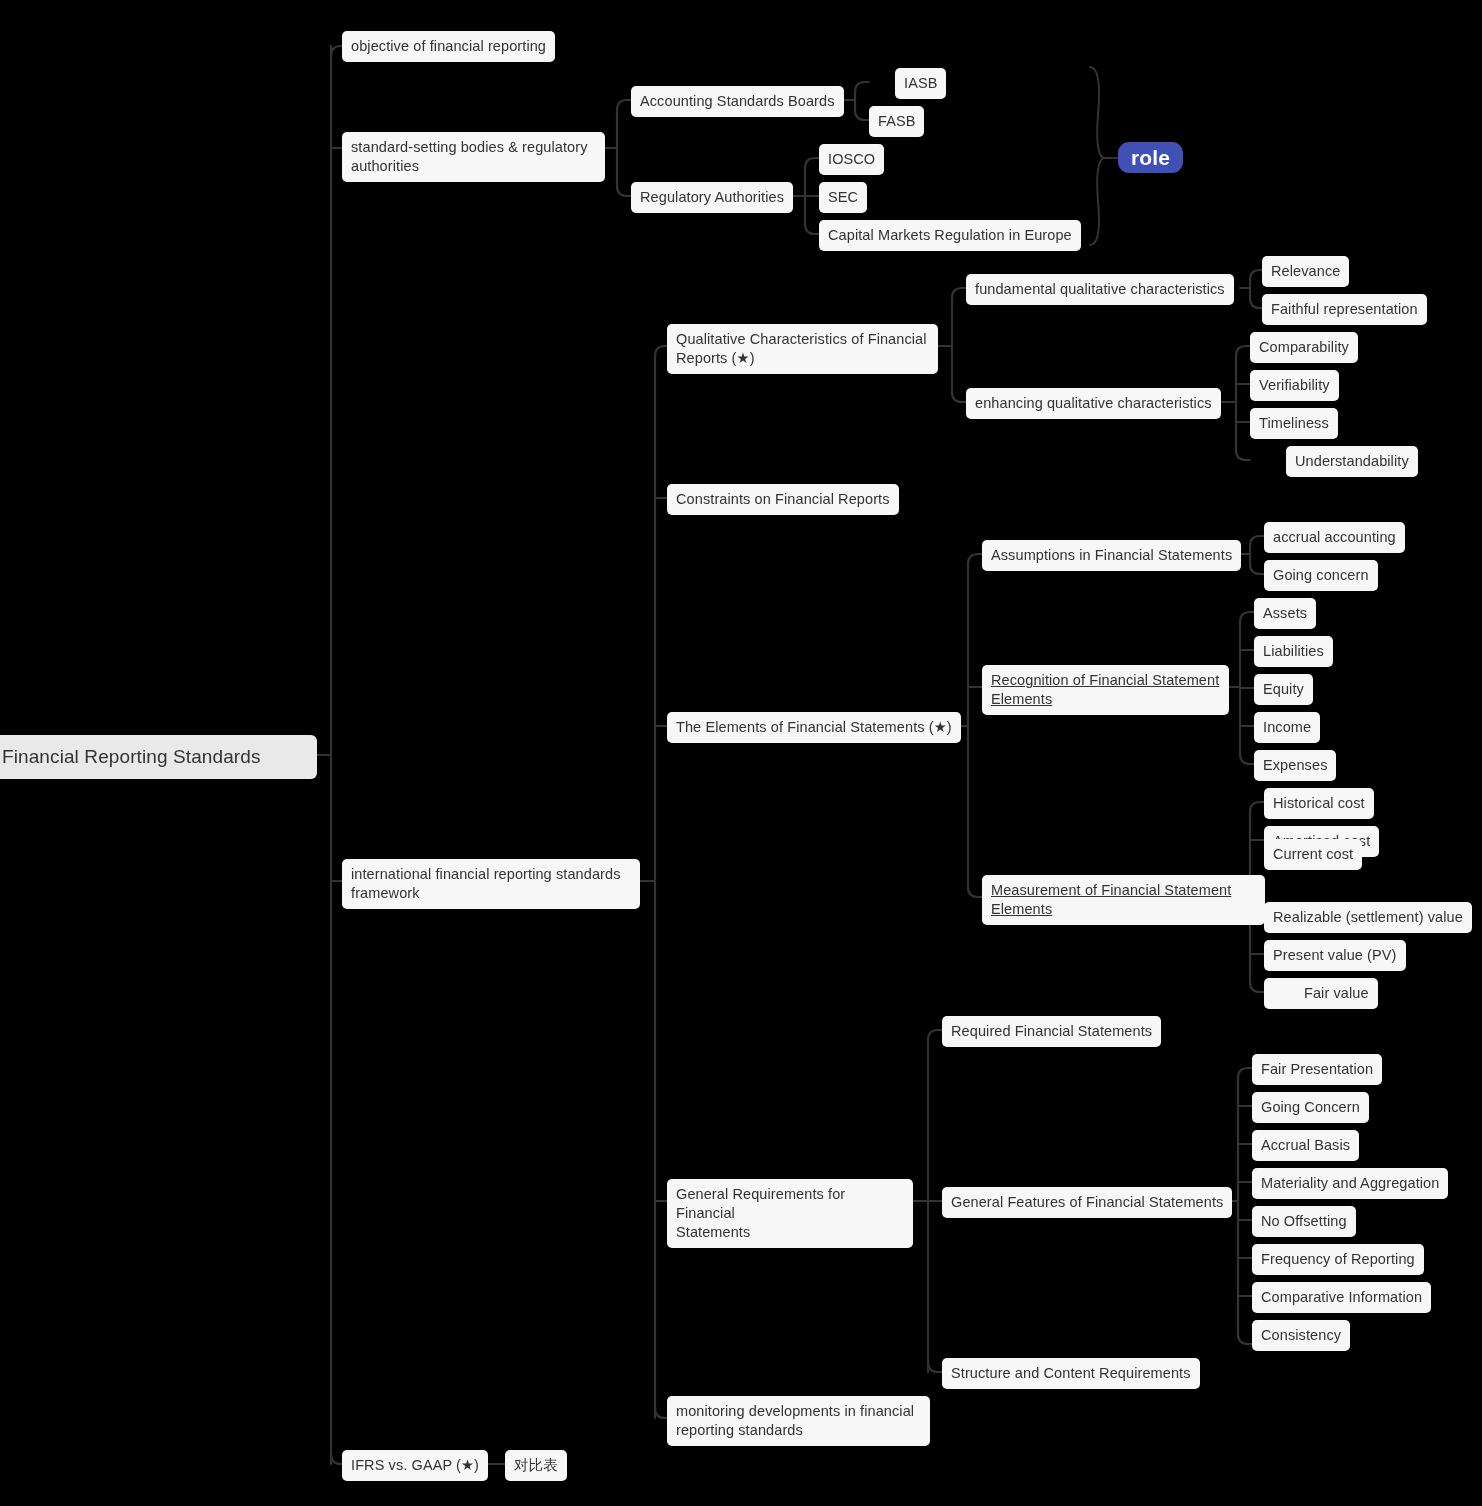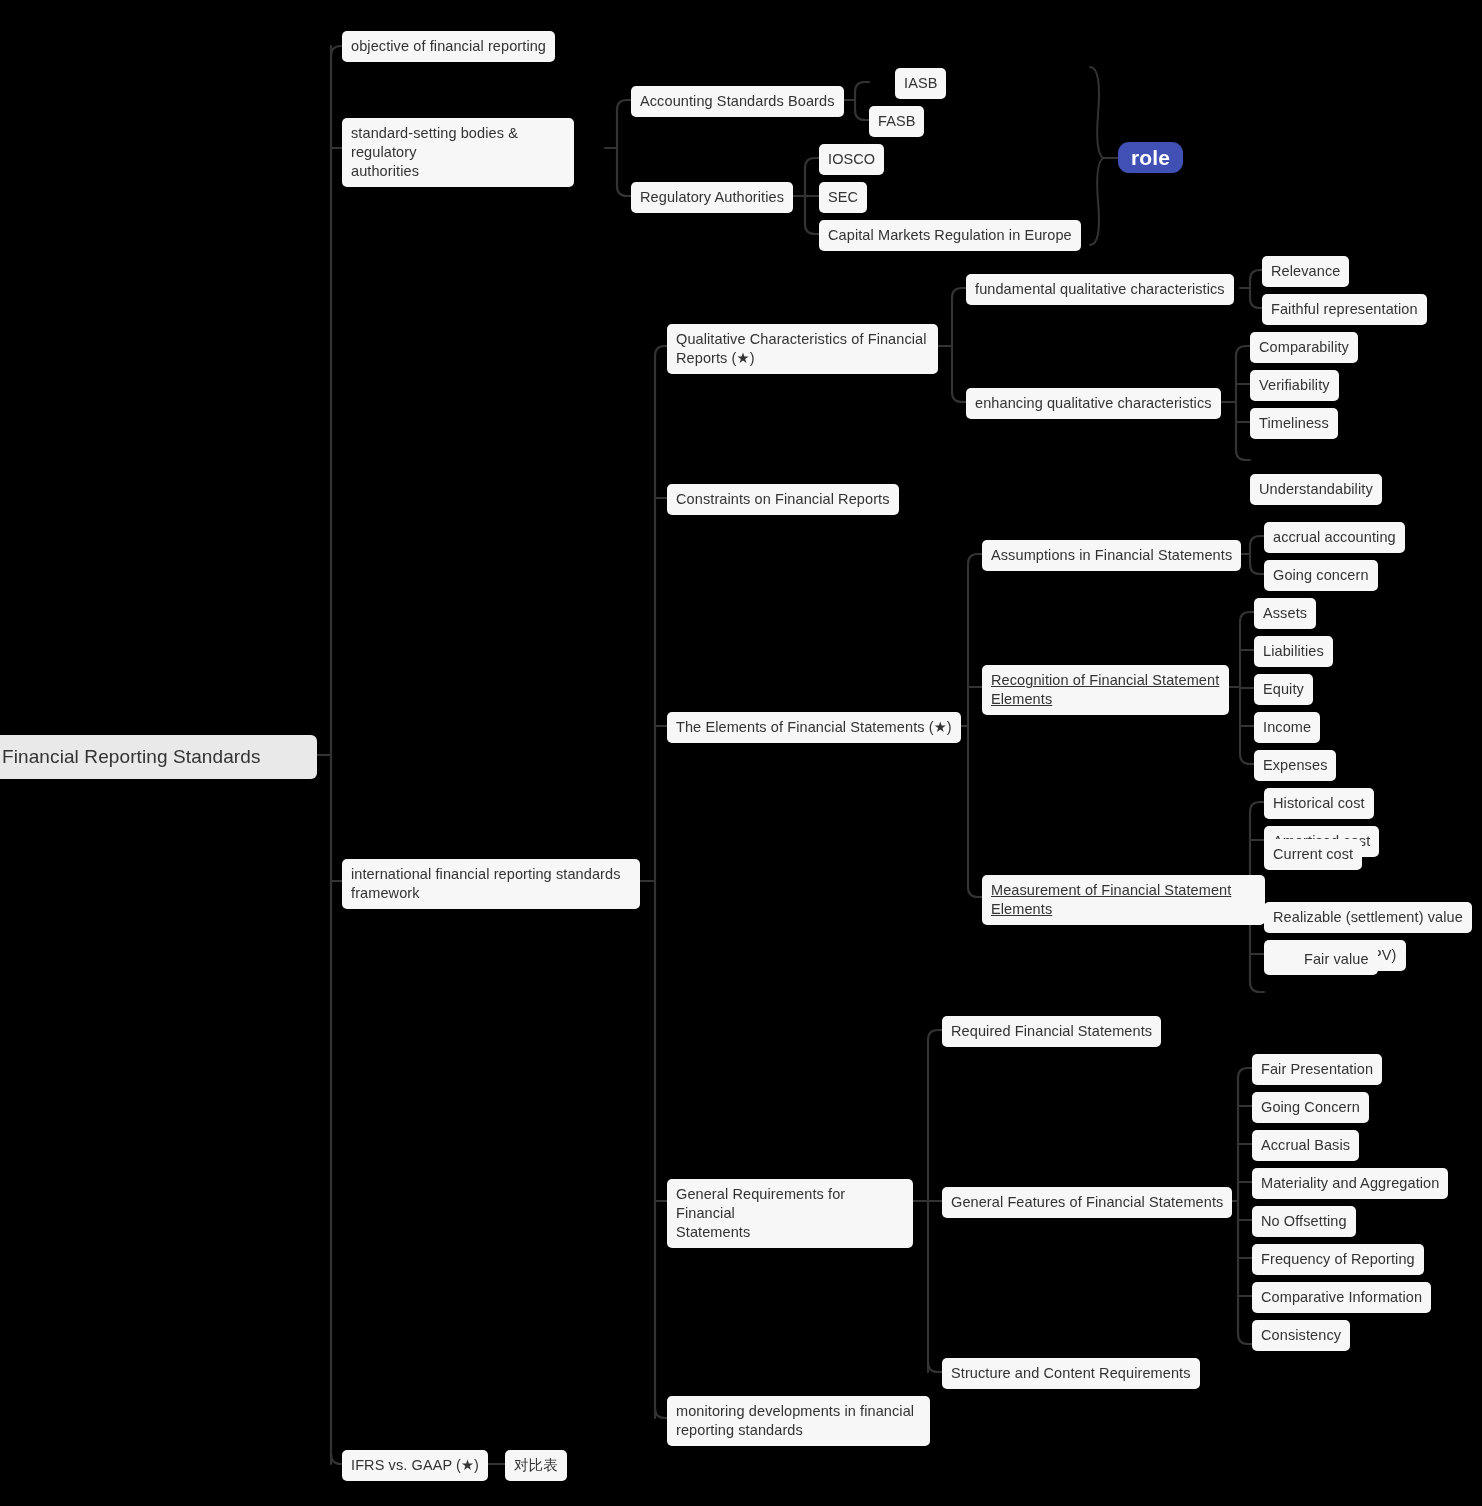--- a/index.html
+++ b/index.html
@@ -119,21 +119,21 @@
       <path d="M1238,1334 Q1238,1344 1248,1344 H1252"></path>
 
       <path d="M480,1464 H505"></path>
 
     </g>
   </svg>
 
   <div class="node root" style="left:-12px;top:735px;width:329px;">Financial Reporting Standards</div>
 
   <div class="node" style="left:342px;top:31px;">objective of financial reporting</div>
-  <div class="node" style="left:342px;top:118px;width:232px;">standard-setting bodies &amp; regulatory
+  <div class="node" style="left:342px;top:132px;width:263px;">standard-setting bodies &amp; regulatory
 authorities</div>
 
   <div class="node" style="left:631px;top:86px;">Accounting Standards Boards</div>
   <div class="node" style="left:895px;top:68px;">IASB</div>
   <div class="node" style="left:869px;top:106px;">FASB</div>
 
   <div class="node" style="left:631px;top:182px;">Regulatory Authorities</div>
   <div class="node" style="left:819px;top:144px;">IOSCO</div>
   <div class="node" style="left:819px;top:182px;">SEC</div>
   <div class="node" style="left:819px;top:220px;">Capital Markets Regulation in Europe</div>
@@ -145,21 +145,21 @@
 
   <div class="node" style="left:342px;top:859px;width:298px;">international financial reporting standards
 framework</div>
   <div class="node" style="left:966px;top:274px;">fundamental qualitative characteristics</div>
   <div class="node" style="left:1262px;top:256px;">Relevance</div>
   <div class="node" style="left:1262px;top:294px;">Faithful representation</div>
   <div class="node" style="left:966px;top:388px;">enhancing qualitative characteristics</div>
   <div class="node" style="left:1250px;top:332px;">Comparability</div>
   <div class="node" style="left:1250px;top:370px;">Verifiability</div>
   <div class="node" style="left:1250px;top:408px;">Timeliness</div>
-  <div class="node" style="left:1250px;top:446px;margin-top:28px;">Understandability</div>
+  <div class="node" style="left:1286px;top:446px;">Understandability</div>
 
   <div class="node" style="left:667px;top:484px;">Constraints on Financial Reports</div>
 
   <div class="node" style="left:667px;top:712px;">The Elements of Financial Statements (★)</div>
 
   <div class="node" style="left:982px;top:540px;">Assumptions in Financial Statements</div>
   <div class="node" style="left:1264px;top:522px;">accrual accounting</div>
   <div class="node" style="left:1264px;top:560px;">Going concern</div>
 
   <div class="node" style="left:982px;top:665px;width:247px;text-decoration:underline;">Recognition of Financial Statement
@@ -170,21 +170,21 @@
   <div class="node" style="left:1254px;top:712px;">Income</div>
   <div class="node" style="left:1254px;top:750px;">Expenses</div>
 
   <div class="node" style="left:982px;top:875px;width:283px;text-decoration:underline;">Measurement of Financial Statement
 Elements</div>
   <div class="node" style="left:1264px;top:788px;">Historical cost</div>
   <div class="node" style="left:1264px;top:826px;">Amortised cost</div>
   <div class="node" style="left:1264px;top:839px;">Current cost</div>
   <div class="node" style="left:1264px;top:902px;">Realizable (settlement) value</div>
   <div class="node" style="left:1264px;top:940px;">Present value (PV)</div>
-  <div class="node" style="left:1264px;top:944px;padding-left:40px;">Fair value</div>
+  <div class="node" style="left:1264px;top:978px;padding-left:40px;">Fair value</div>
 
   <div class="node" style="left:667px;top:1179px;width:246px;">General Requirements for Financial
 Statements</div>
   <div class="node" style="left:942px;top:1016px;">Required Financial Statements</div>
   <div class="node" style="left:942px;top:1187px;">General Features of Financial Statements</div>
 
   <div class="node" style="left:1252px;top:1054px;">Fair Presentation</div>
   <div class="node" style="left:1252px;top:1092px;">Going Concern</div>
   <div class="node" style="left:1252px;top:1130px;">Accrual Basis</div>
   <div class="node" style="left:1252px;top:1168px;">Materiality and Aggregation</div>

